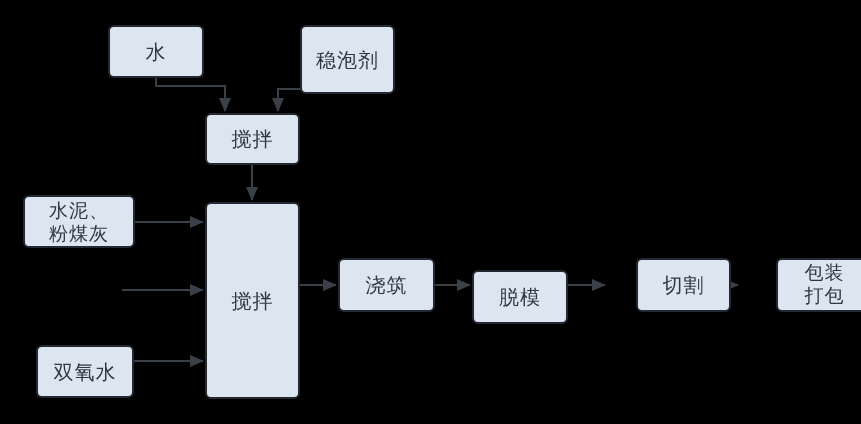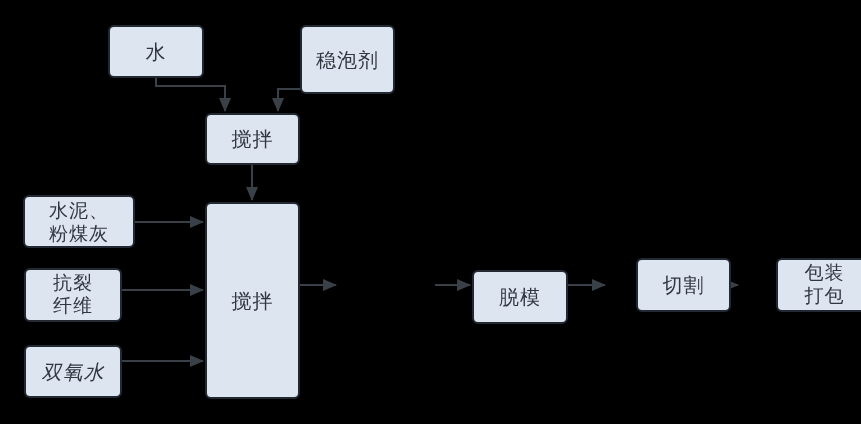--- a/index.html
+++ b/index.html
@@ -48,21 +48,21 @@
     line-height: 1.2;
     white-space: pre-line;
     letter-spacing: 1px;
   }
   
   #n-water              { left: 108px; top: 25px;  width: 96px;  height: 53px; }
   #n-foam-stabilizer    { left: 300px; top: 25px;  width: 95px;  height: 69px; }
   #n-premix             { left: 205px; top: 113px; width: 95px;  height: 52px; }
   #n-cement-flyash      { left: 23px;  top: 195px; width: 112px;  height: 53px; align-items: flex-end; }
   #n-anticrack-fiber    { left: 24px;  top: 268px; width: 98px;  height: 54px; }
-  #n-hydrogen-peroxide  { left: 24px;  top: 345px; width: 98px;  height: 53px; font-style: italic; }
+  #n-hydrogen-peroxide  { left: 36px;  top: 345px; width: 98px;  height: 53px; }
   #n-main-mix           { left: 205px; top: 202px; width: 95px;  height: 197px; }
   #n-pouring            { left: 338px; top: 258px; width: 97px;  height: 54px; }
   #n-demolding          { left: 472px; top: 258px; width: 96px;  height: 54px; margin-top: 12px; }
   #n-cutting            { left: 636px; top: 258px; width: 95px;  height: 54px; }
   #n-packaging          { left: 740px; top: 258px; width: 97px;  height: 54px; margin-left: 36px; }
   #n-packaging .label,
   #n-cement-flyash .label,
   #n-anticrack-fiber .label { font-size: 19px; }
 </style>
 </head>
@@ -98,33 +98,32 @@
 
   <div class="node" id="n-premix">
     <span class="label">搅拌</span>
   </div>
 
   <div class="node" id="n-cement-flyash">
     <span class="label">水泥、
 粉煤灰</span>
   </div>
 
-  <div class="node" id="n-anticrack-fiber">
-    <span class="label">抗裂
-纤维</span>
-  </div>
 
   <div class="node" id="n-hydrogen-peroxide">
     <span class="label">双氧水</span>
   </div>
 
   <div class="node" id="n-main-mix">
     <span class="label">搅拌</span>
   </div>
 
+  <div class="node" id="n-pouring">
+    <span class="label">浇筑</span>
+  </div>
 
   <div class="node" id="n-demolding">
     <span class="label">脱模</span>
   </div>
 
   <div class="node" id="n-cutting">
     <span class="label">切割</span>
   </div>
 
   <div class="node" id="n-packaging">

